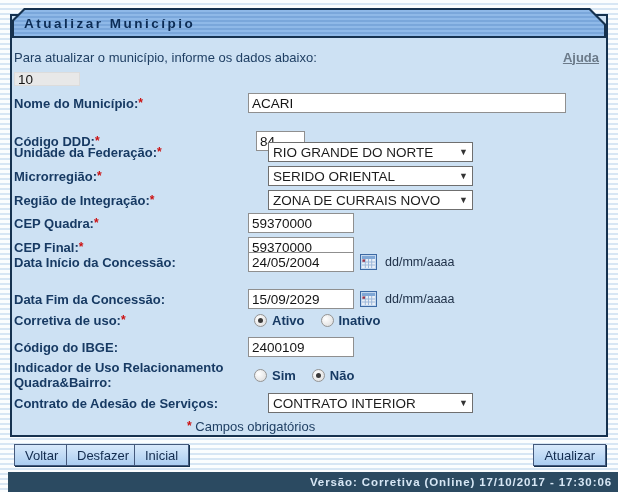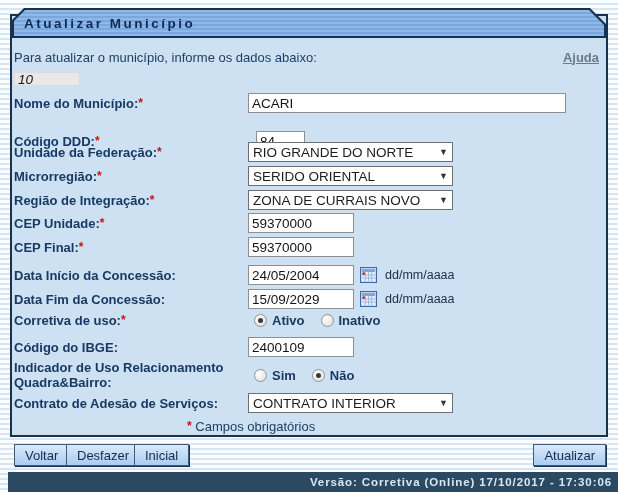--- a/index.html
+++ b/index.html
@@ -32,24 +32,24 @@
   
   .row{position:absolute;left:14px;right:14px;height:22px;display:flex;align-items:center;z-index:4;}
   .lbl{width:234px;flex:none;font-size:13px;font-weight:bold;color:#173a63;line-height:15px;}
   .req{color:#cc1111;font-size:12px;vertical-align:top;font-weight:bold;}
   .instruction{font-size:13px;color:#1f3f63;}
   .help-link{margin-left:auto;margin-right:5px;font-size:13px;font-weight:bold;color:#6b7a89;text-decoration:underline;cursor:pointer;}
   .inp{
     height:20px;box-sizing:border-box;border:1px solid #8f8f8f;background:#fff;
     font-family:"Liberation Sans",sans-serif;font-size:13.5px;color:#141414;padding:0 3px;
   }
-  .inp.ro{background:#e8e8e8;border:1px solid #dcdcdc;height:14px;font-style:italic;}
+  .inp.ro{background:#e8e8e8;border:1px solid #dcdcdc;height:14px;}
   .sel{
     width:205px;height:20px;box-sizing:border-box;border:1px solid #6f6f6f;background:#fff;
-    display:flex;align-items:center;padding:0 1px 0 4px;font-size:13.5px;color:#1c1c1c;cursor:default;
+    display:flex;align-items:center;padding:0 1px 0 4px;font-size:13.5px;color:#1c1c1c;cursor:default;margin-left:20px;
   }
   .sel .arrow{margin-left:auto;font-size:9px;color:#333;padding-right:3px;}
   .radio{
     width:13px;height:13px;flex:none;border-radius:50%;box-sizing:border-box;
     border:1px solid #949494;background:radial-gradient(circle at 35% 35%,#ffffff,#d9d9d9);position:relative;
   }
   .radio.checked::after{content:"";position:absolute;inset:3px;border-radius:50%;background:#3a3a3a;}
   .rlbl{font-size:13px;font-weight:bold;color:#173a63;margin:0 16px 0 5px;}
   .hint{font-size:12.5px;color:#20324a;margin-left:8px;}
   .calbtn{margin-left:6px;width:17px;height:16px;flex:none;cursor:pointer;display:flex;}
@@ -118,30 +118,30 @@
 
   <div class="row" style="top:189px">
     <span class="lbl"><span>Região de Integração:</span><span class="req">*</span></span>
     <div class="sel">
       <span>ZONA DE CURRAIS NOVO</span>
       <span class="arrow">▼</span>
     </div>
   </div>
 
   <div class="row" style="top:212px">
-    <span class="lbl"><span>CEP Unidade:</span><span class="req">*</span></span>
+    <span class="lbl"><span>CEP Quadra:</span><span class="req">*</span></span>
     <input class="inp" style="width: 106px;" value="59370000">
   </div>
 
   <div class="row" style="top:236px">
     <span class="lbl"><span>CEP Final:</span><span class="req">*</span></span>
     <input class="inp" style="width: 106px;" value="59370000">
   </div>
 
-  <div class="row" style="top:264px">
+  <div class="row" style="top:251px">
     <span class="lbl"><span>Data Início da Concessão:</span></span>
     <input class="inp" style="width: 106px;" value="24/05/2004">
     <span class="calbtn">
       <svg width="17" height="16" viewBox="0 0 17 16">
         <rect x="0.5" y="0.5" width="16" height="15" fill="#c3d7ee" stroke="#3c69a4"></rect>
         <rect x="2" y="2" width="13" height="3" fill="#7fa7d6"></rect>
         <rect x="2" y="5" width="13" height="9" fill="#e9eff7"></rect>
         <path d="M2 8 H15 M2 11 H15 M5.3 5 V14 M8.5 5 V14 M11.7 5 V14" stroke="#9db8da" stroke-width="1" fill="none"></path>
         <rect x="2.4" y="5.4" width="2.6" height="2.4" fill="#99344a"></rect>
       </svg>

